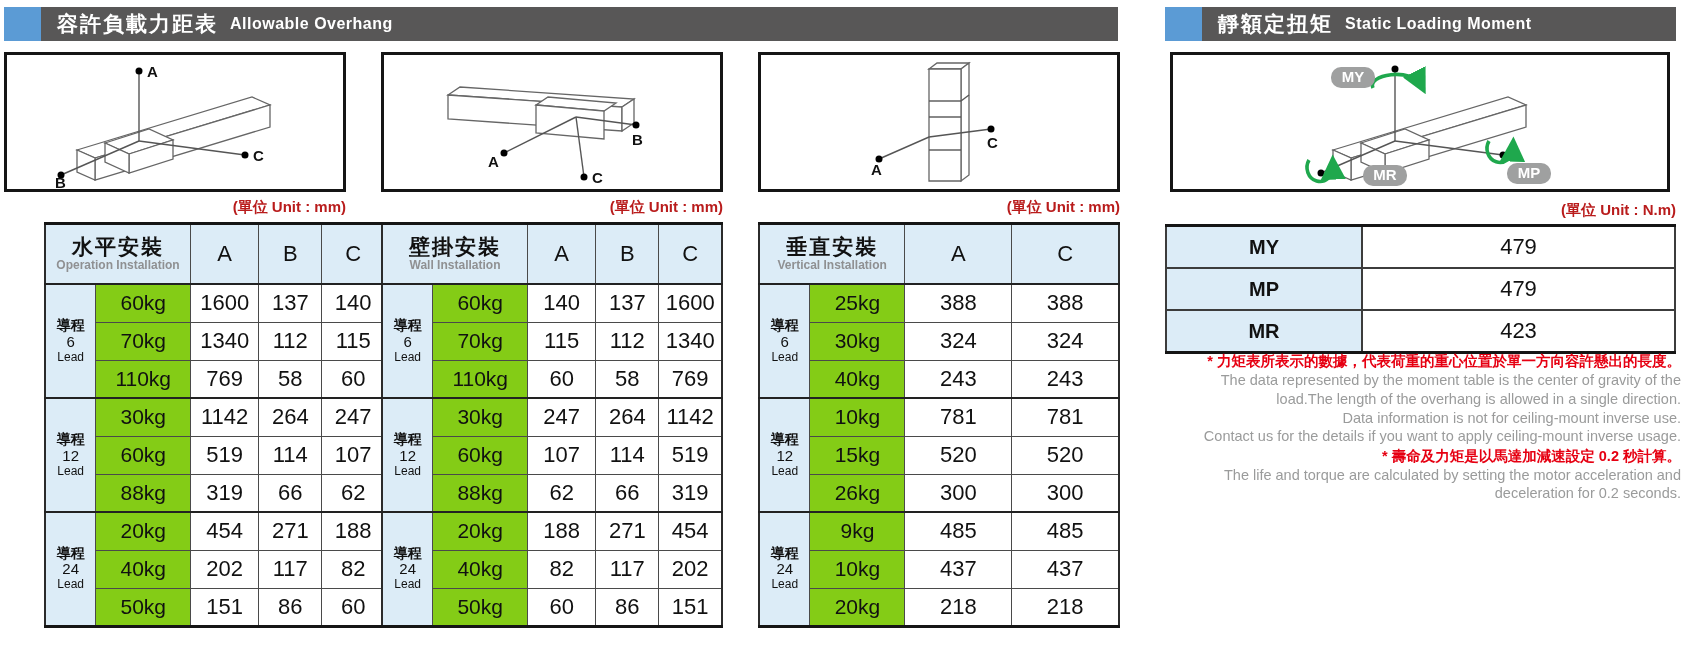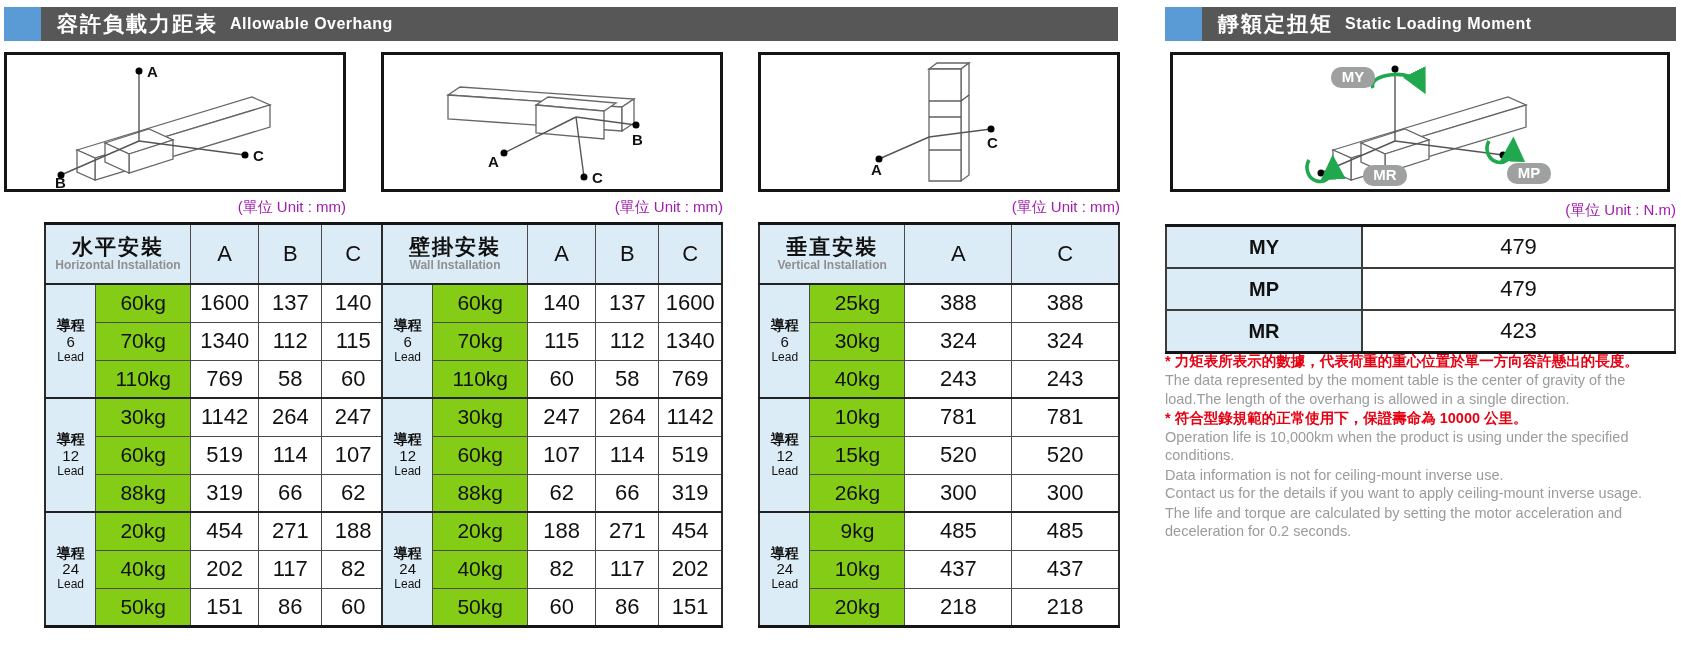--- a/index.html
+++ b/index.html
@@ -10,21 +10,21 @@
   .section-head{position:absolute;height:34px;background:#585757;display:flex;align-items:center;}
   .accent-sq{width:37px;height:100%;background:#5b9bd5;flex:none;}
   .head-zh{color:#fff;font-weight:bold;font-size:21px;letter-spacing:2px;margin-left:16px;}
   .head-en{color:#fff;font-weight:bold;font-size:16px;margin-left:12px;letter-spacing:.5px;}
 
   
   .diagram{position:absolute;border:3px solid #151515;background:#fff;box-sizing:border-box;}
   .diagram svg{display:block;}
 
   
-  .unit{position:absolute;font-size:15px;font-weight:normal;color:#a21caf;}
+  .unit{position:absolute;font-size:15px;font-weight:bold;color:#b91c1c;}
 
   
   .ohtable{position:absolute;border-collapse:collapse;table-layout:fixed;background:#fff;
            border-top:3px solid #151515;border-bottom:3px solid #151515;
            border-left:2px solid #2b2b2b;border-right:2px solid #2b2b2b;}
   .ohtable th,.ohtable td{border:1px solid #4a4a4a;text-align:center;vertical-align:middle;padding:0;}
   .ohtable thead th{height:58px;background:#dcecf7;border-bottom:2px solid #222;}
   .th-zh{display:block;font-size:21px;font-weight:bold;letter-spacing:2px;line-height:1.1;}
   .th-en{display:block;font-size:12px;color:#8f9092;line-height:1.15;margin-top:1px;}
   .col-letter{font-size:22px;font-weight:normal;}
@@ -39,21 +39,21 @@
 
   
   .momtable{position:absolute;border-collapse:collapse;table-layout:fixed;
             border-top:3px solid #151515;border-bottom:3px solid #151515;
             border-left:2px solid #2b2b2b;border-right:2px solid #2b2b2b;}
   .momtable td{border:2px solid #3c3c3c;text-align:center;vertical-align:middle;height:38px;}
   .momtable td.mlabel{background:#dcecf7;font-weight:bold;font-size:20px;}
   .momtable td.mval{background:#fff;font-size:22px;}
 
   
-  .notes{position:absolute;}
+  .notes{position:absolute;text-align:right;}
   .note-zh{color:#e60012;font-weight:bold;font-size:14.5px;line-height:1.32;}
   .note-en{color:#9a9b9b;font-size:14.5px;line-height:1.27;white-space:pre-line;margin-bottom:1px;}
 
   
   .rail{fill:#fff;stroke:#666;stroke-width:1.3;}
   .axis{stroke:#555;stroke-width:1.4;}
   .dot{fill:#000;}
   .axlbl{font:bold 15px "Liberation Sans",sans-serif;fill:#111;}
   .garc{fill:none;stroke:#1fa84d;stroke-width:3.6;}
   .pill{fill:#9fa0a0;}
@@ -174,21 +174,21 @@
           <col style="width:50px">
           <col style="width:93px">
           <col style="width:67px">
           <col style="width:62px">
           <col style="width:62px">
         </colgroup>
         <thead>
           <tr>
             <th colspan="2">
               <span class="th-zh">水平安裝</span>
-              <span class="th-en">Horizontal Installation</span>
+              <span class="th-en">Operation Installation</span>
             </th>
             <th class="col-letter">A</th>
             <th class="col-letter">B</th>
             <th class="col-letter">C</th>
           </tr>
         </thead>
         <tbody>
           <tr class="">
             <td class="lead" rowspan="3">
               <span class="lead-zh">導程</span>
@@ -457,25 +457,22 @@
         </tr>
       </tbody>
   </table>
 
   <div class="notes" style="left:1165px;top:352px;width:516px;">
       <div class="note">
         <div class="note-zh">* 力矩表所表示的數據，代表荷重的重心位置於單一方向容許懸出的長度。</div>
         <div class="note-en">The data represented by the moment table is the center of gravity of the load.The length of the overhang is allowed in a single direction.</div>
       </div>
       <div class="note">
-        <div class="note-zh">* 符合型錄規範的正常使用下，保證壽命為 10000 公里。</div>
-        <div class="note-en">Operation life is 10,000km when the product is using under the specified conditions.</div>
-      </div>
-      <div class="note">
         <div class="note-en">Data information is not for ceiling-mount inverse use.
 Contact us for the details if you want to apply ceiling-mount inverse usage.</div>
       </div>
       <div class="note">
+        <div class="note-zh">* 壽命及力矩是以馬達加減速設定 0.2 秒計算。</div>
         <div class="note-en">The life and torque are calculated by setting the motor acceleration and deceleration for 0.2 seconds.</div>
       </div>
     </div>
 
 </div>
 
 </body></html>

